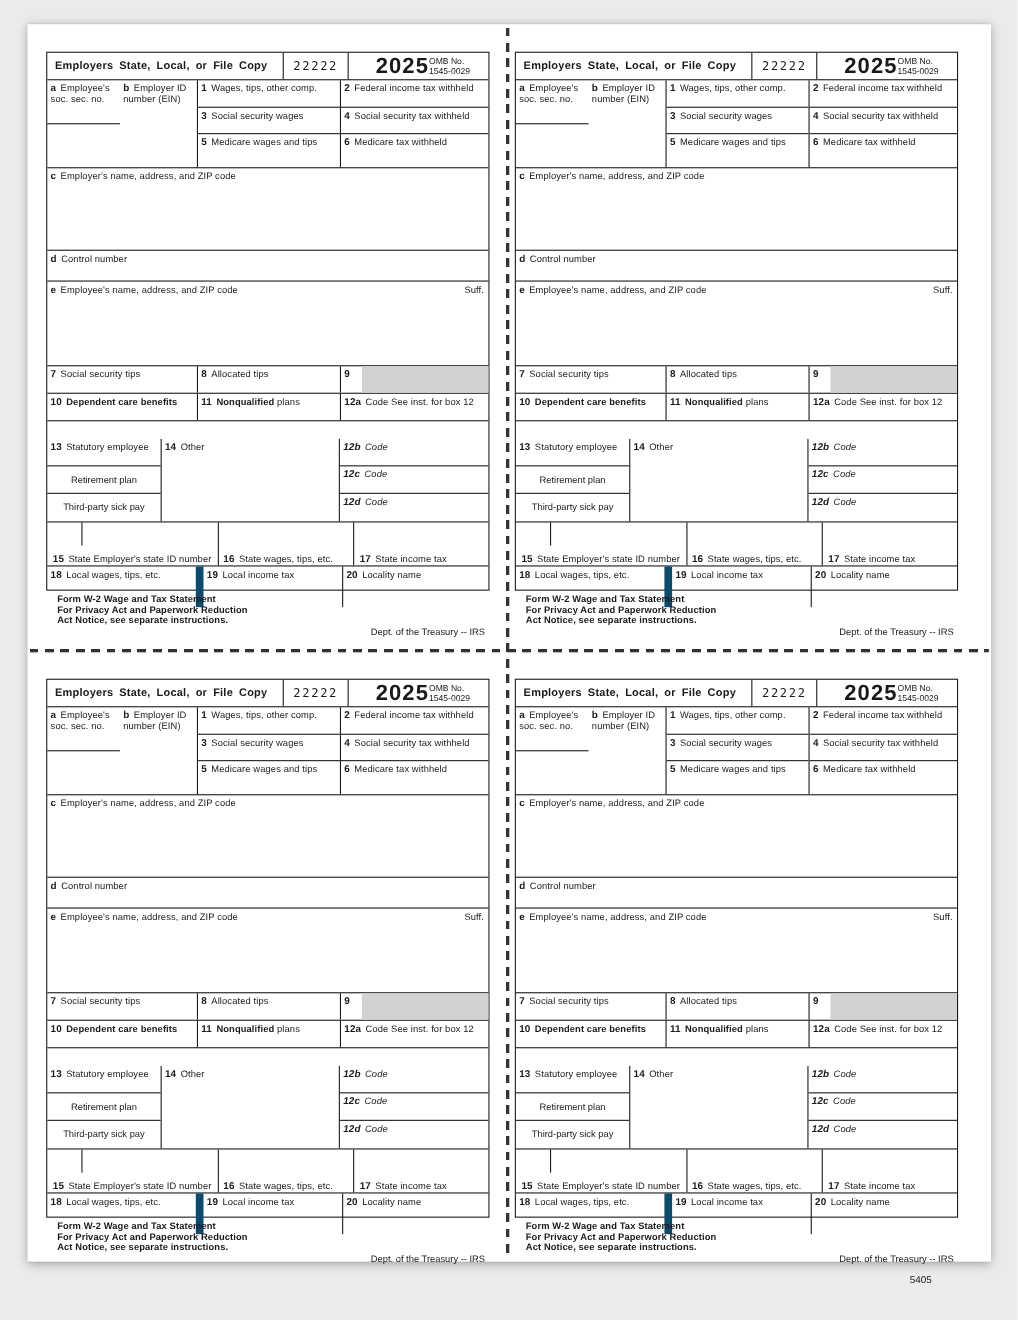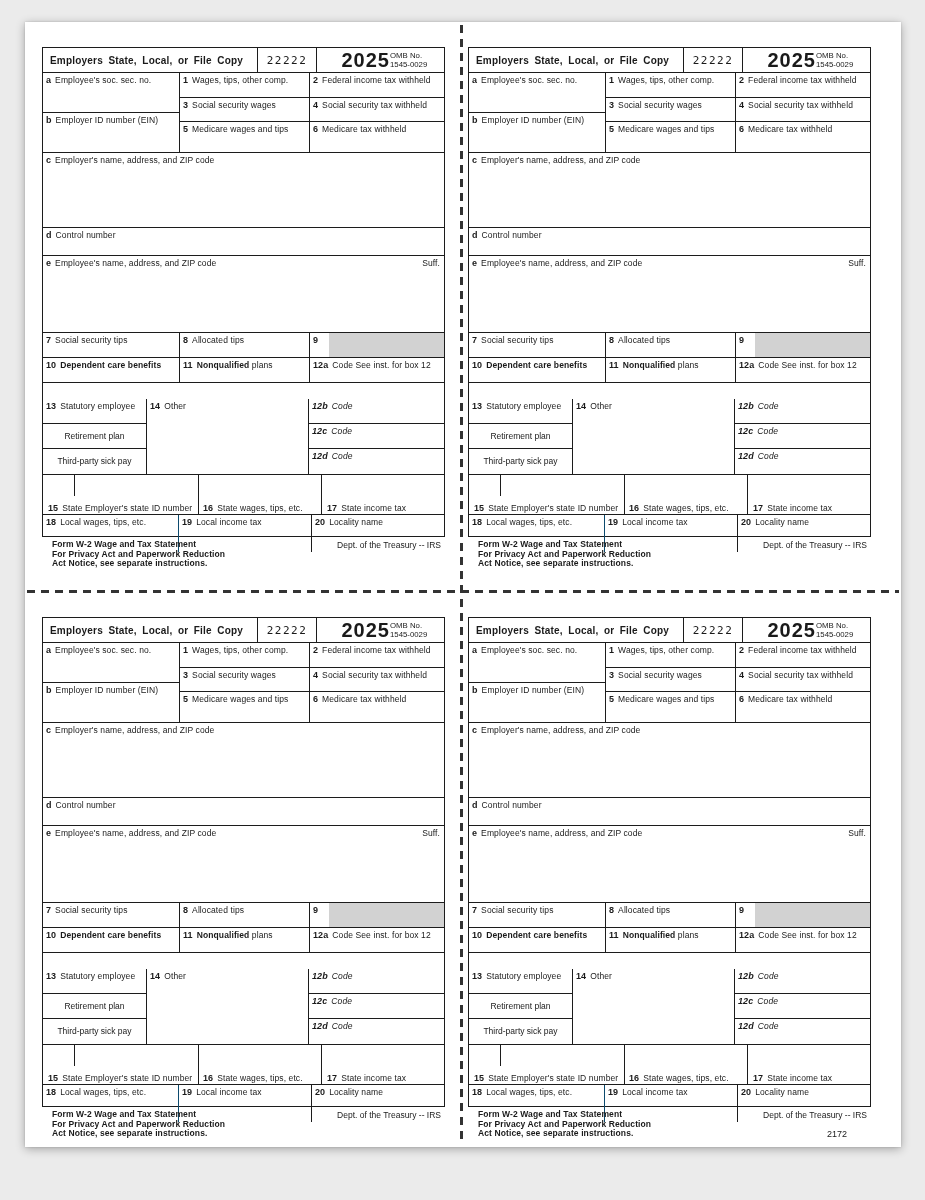--- a/index.html
+++ b/index.html
@@ -58,21 +58,21 @@
     flex: 0 0 60px; border-left: 1px solid #1c1c1c; border-right: 1px solid #1c1c1c;
     display: flex; align-items: center; justify-content: center;
     font-family: "DejaVu Sans Mono", monospace; font-size: 11px; letter-spacing: 1.5px;
   }
   .h-year { flex: 1; display: flex; align-items: center; }
   .year { flex: 1; text-align: right; font-weight: bold; font-size: 20px; letter-spacing: 1px; }
   .omb { width: 54px; font-size: 7.8px; line-height: 9px; padding-right: 3px; text-align: left; }
 
   
   .secA { height: 80px; }
-  .colA { flex: 0 0 136px; display: flex; flex-direction: column; }
+  .colA { flex: 0 0 136px; display: flex; }
   .boxa { height: 40px; border-bottom: 1px solid #1c1c1c; }
   .boxb { height: 40px; }
   .colB { flex: 1; border-left: 1px solid #1c1c1c; display: flex; flex-direction: column; }
   .colC { flex: 0 0 135px; border-left: 1px solid #1c1c1c; display: flex; flex-direction: column; }
   .sub25 { height: 25px; border-bottom: 1px solid #1c1c1c; }
   .sub30 { height: 30px; }
 
   .boxc { height: 75px; }
   .boxd { height: 28px; }
   .boxe { height: 77px; position: relative; }
@@ -105,25 +105,25 @@
   .r15 .d1 { position: absolute; left: 155px; top: 0; bottom: 0; border-left: 1px solid #1c1c1c; }
   .r15 .d2 { position: absolute; left: 278px; top: 0; bottom: 0; border-left: 1px solid #1c1c1c; }
   .r15 .lbl { position: absolute; bottom: 1px; padding: 0; }
   .l15 { left: 5px; }
   .l16 { left: 160px; }
   .l17 { left: 284px; }
 
   
   .r18 { height: 37px; border-bottom: none; }
   .c18 { flex: 0 0 135px; }
-  .c19 { flex: 1; border-left: 1px solid #0c4a6e; }
+  .c19 { flex: 1; border-left: 7px solid #0c4a6e; }
   .c20 { flex: 0 0 133px; border-left: 1px solid #1c1c1c; }
 
   
-  .w2-footer { width: 403px; display: flex; margin-top: 3px; }
+  .w2-footer { width: 403px; display: flex; margin-top: 3px; flex-direction: column; }
   .f-left { margin-left: 10px; font-weight: bold; font-size: 8.5px; line-height: 9.5px; letter-spacing: 0.1px; }
   .f-right { flex: 1; text-align: right; font-size: 8.5px; padding-right: 4px; }
   .code5405 { margin-top: 9px; padding-right: 20px; font-size: 9px; }
 </style>
 </head>
 <body>
 
 <div class="sheet">
   <div class="quad quad-tl">
   <div class="w2">
@@ -522,19 +522,19 @@
   </div>
 
   <div class="w2-footer">
     <div class="f-left">
       <div>Form W-2 Wage and Tax Statement</div>
       <div>For Privacy Act and Paperwork Reduction</div>
       <div>Act Notice, see separate instructions.</div>
     </div>
     <div class="f-right">
       <div>Dept. of the Treasury -- IRS</div>
-      <div class="code5405">2172</div>
+      <div class="code5405">5405</div>
     </div>
   </div>
 </div>
   <div class="vdash"></div>
   <div class="hdash"></div>
 </div>
 
 </body></html>

